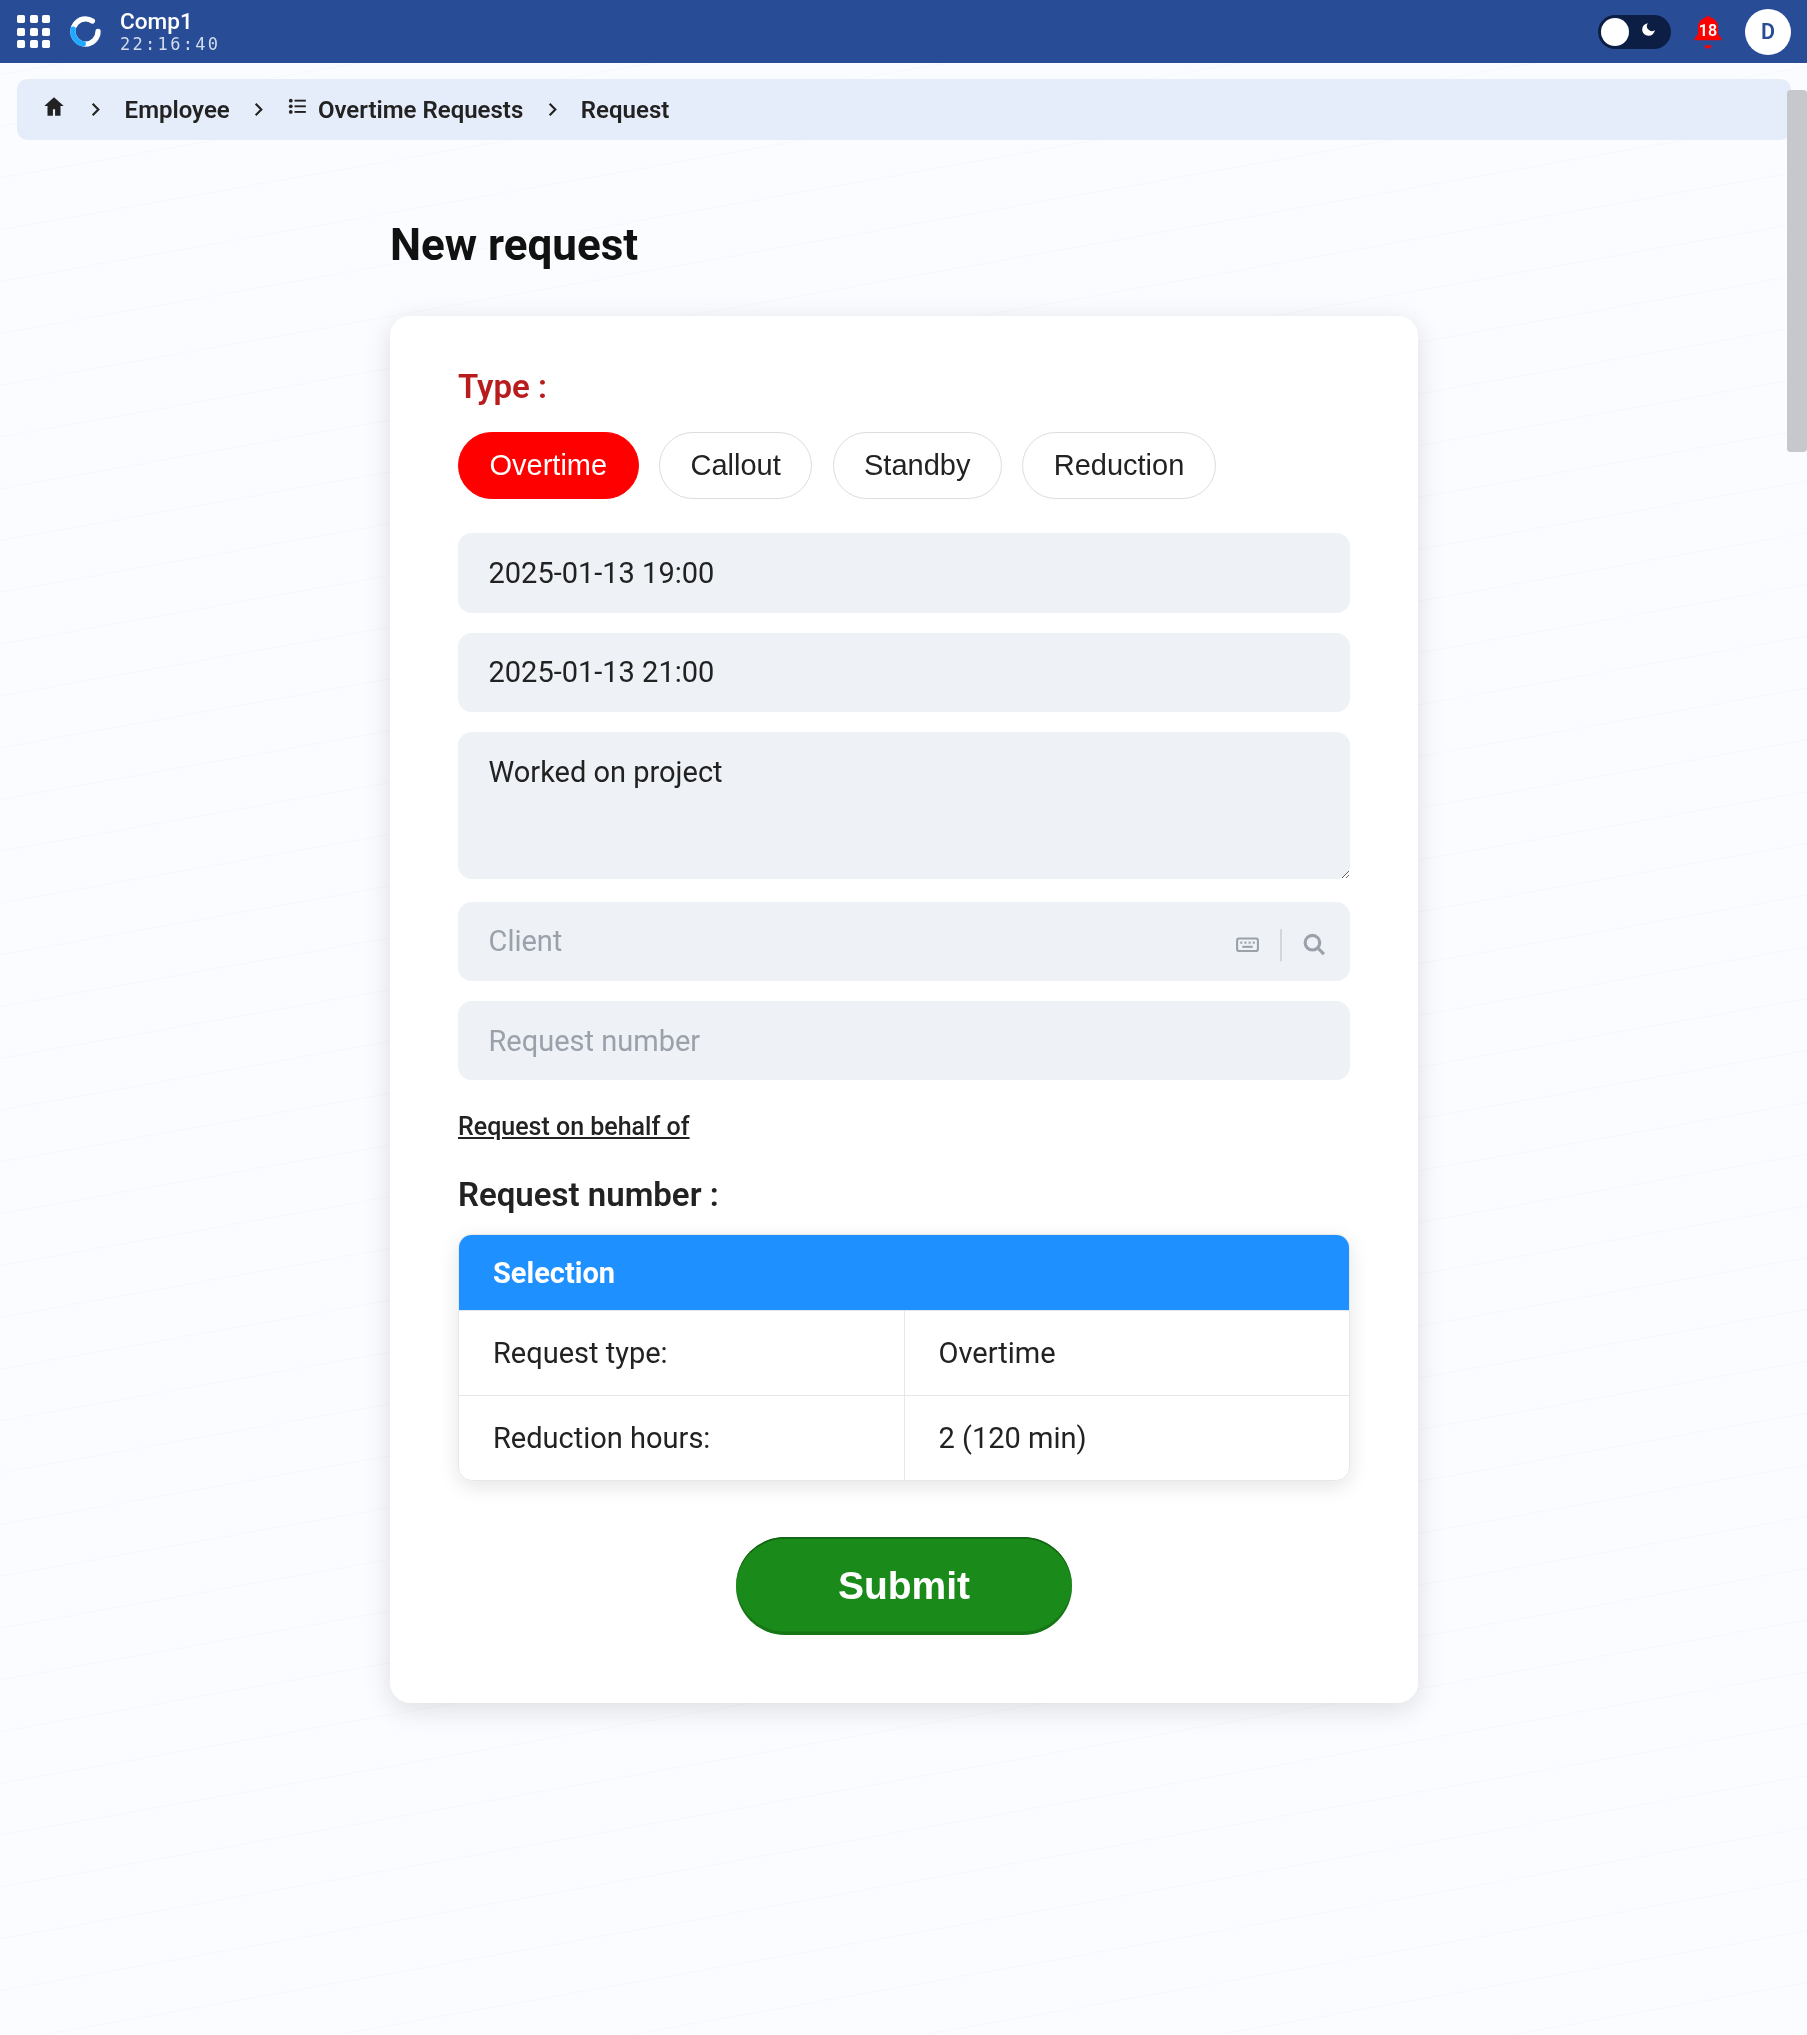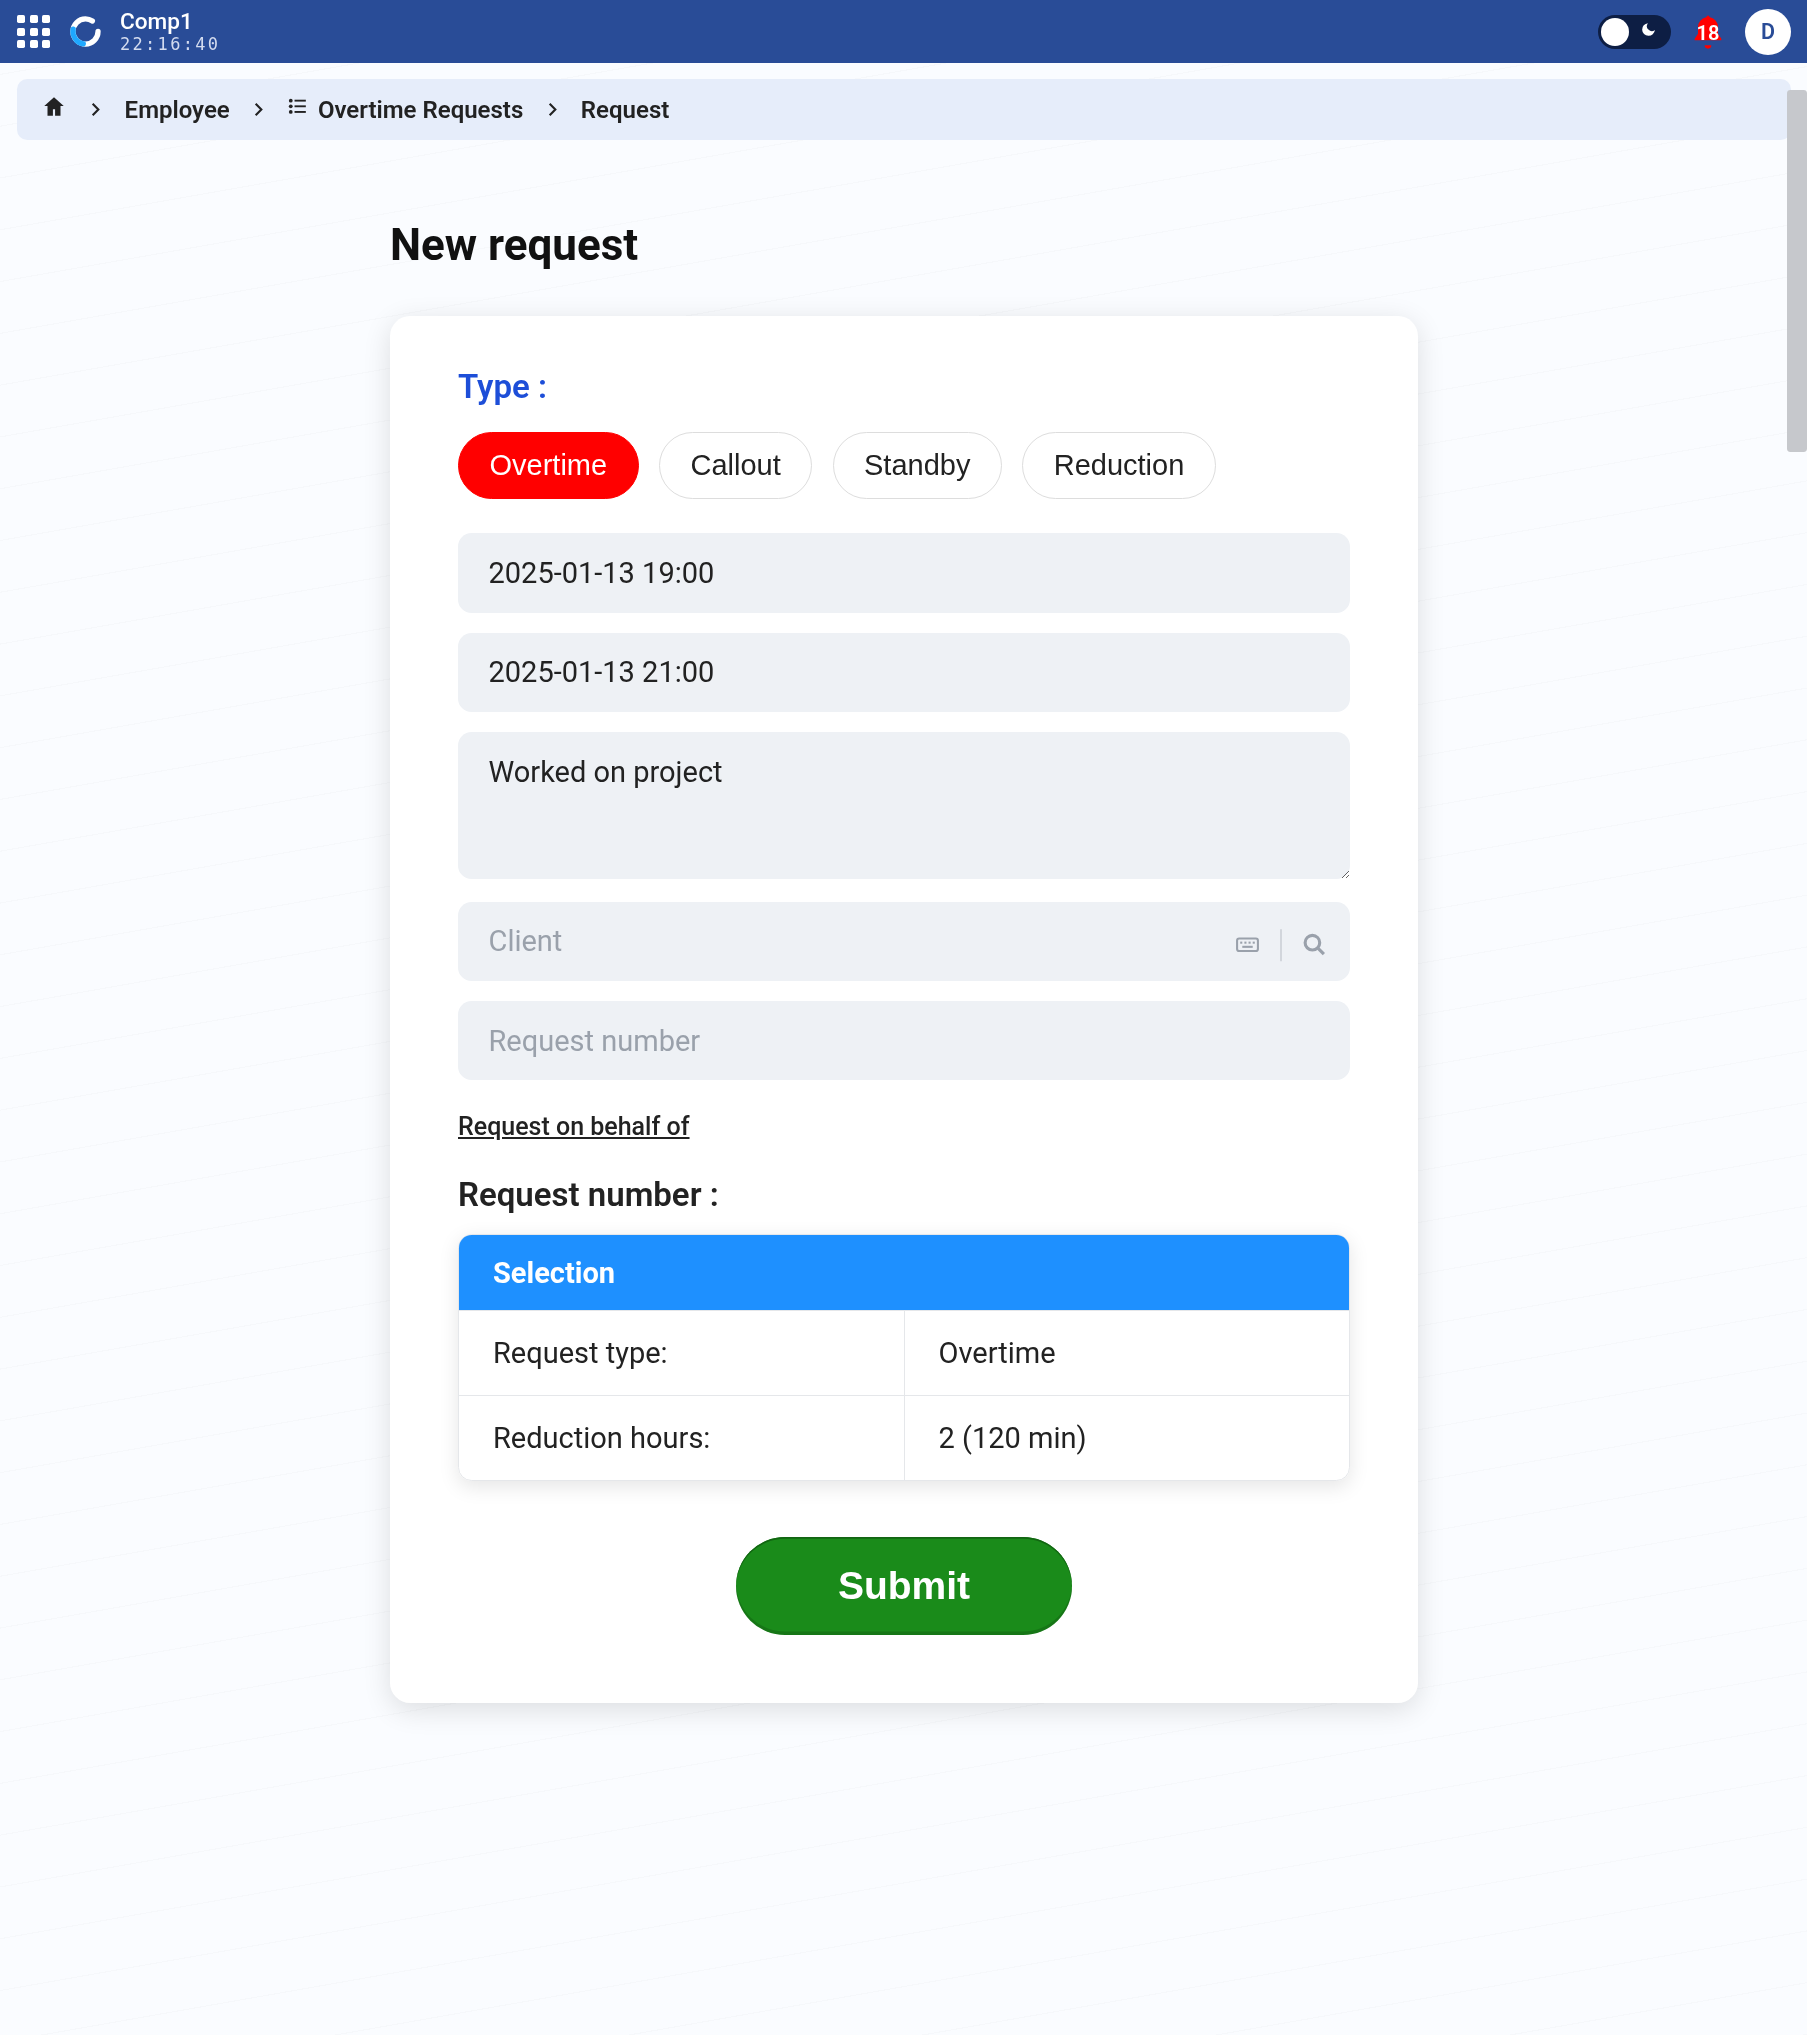--- a/index.html
+++ b/index.html
@@ -44,21 +44,21 @@
     width:28px; height:28px; background:#fff; border-radius:50%;
   }
   .theme-toggle .moon {
     position:absolute; right:13.6px; color:#fff; font-size:16px;
   }
   .bell-wrap { position:relative; }
   .bell-icon { width:40px; height:40px; }
   .bell-icon svg { width:40px; height:40px; fill:#ff0000; }
   .bell-badge {
     position:absolute; top:9px; left:50%; transform:translateX(-50%);
-    color:#fff; font-size:20px; font-weight:600;
+    color:#fff; font-size:16px; font-weight:600;
   }
   .avatar {
     width:46px; height:46px; background:#fff; border-radius:50%;
     display:flex; align-items:center; justify-content:center;
     color:#294c97; font-size:21.5px; font-weight:600;
   }
   
   .breadcrumb-wrap { padding: 16px 17px 0; }
   .breadcrumb {
     background:#e6edfa; border-radius:10.2px;
@@ -72,21 +72,21 @@
   .bc-list-icon svg { width:22.6px; height:22.6px; fill:#222; }
   .bc-group { display:flex; align-items:center; gap:8px; }
   
   .page { max-width: 1028px; margin: 0 auto; padding: 45px 0 90px; }
   .page-title { font-size:44px; font-weight:700; margin: 34px 0 45px 0; color:#111; }
   .card {
     background:#fff; border-radius:20.3px;
     box-shadow: 0 6.8px 28px rgba(0,0,0,0.12);
     padding: 51px 68px 68px;
   }
-  .section-label { font-size:33px; font-weight:600; color:#1d4ed8; margin-bottom:26px; }
+  .section-label { font-size:33px; font-weight:600; color:#b91c1c; margin-bottom:26px; }
   
   .pill-row { display:flex; gap:20.3px; margin-bottom:34px; flex-wrap:wrap;}
   .pill {
     border:1.7px solid #ddd; background:#fff; color:#222;
     border-radius:45px; padding:16px 30.5px; font-size:29px; font-weight:500;
     cursor:pointer;
   }
   .pill.active { background:#ff0000; border-color:#ff0000; color:#fff; }
   
   .field {

